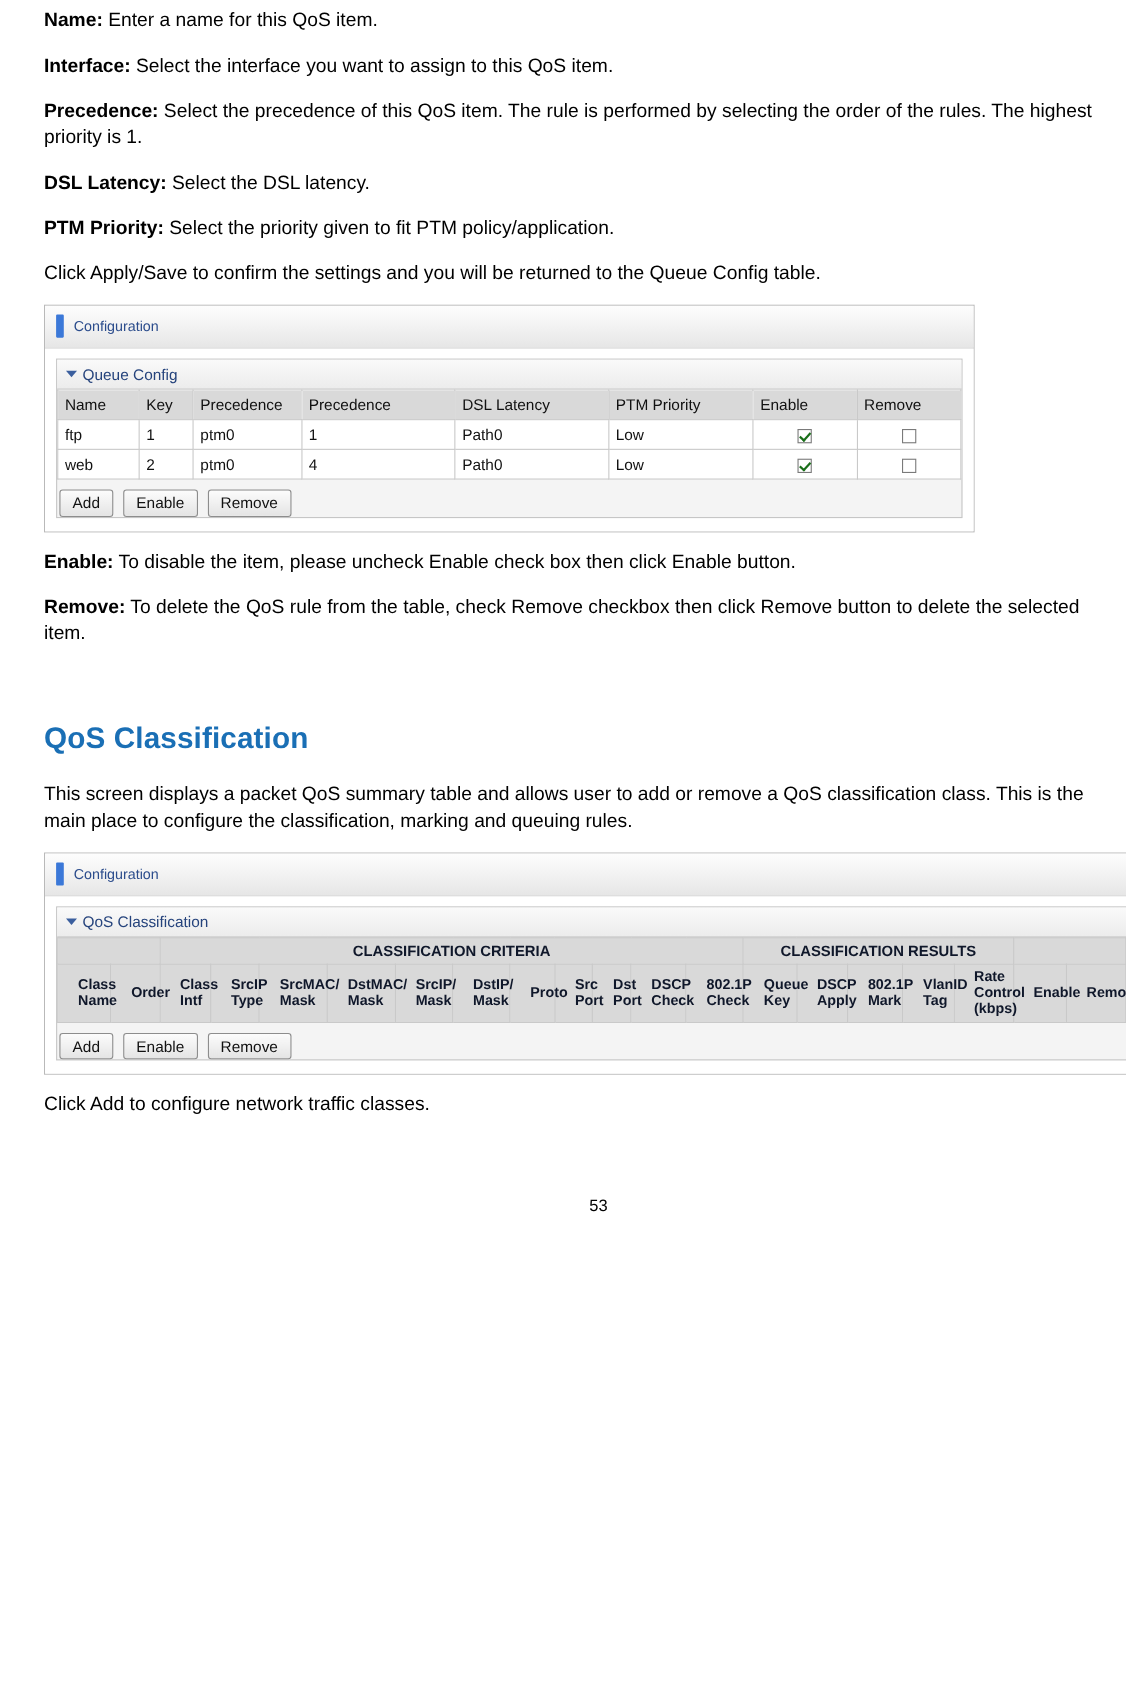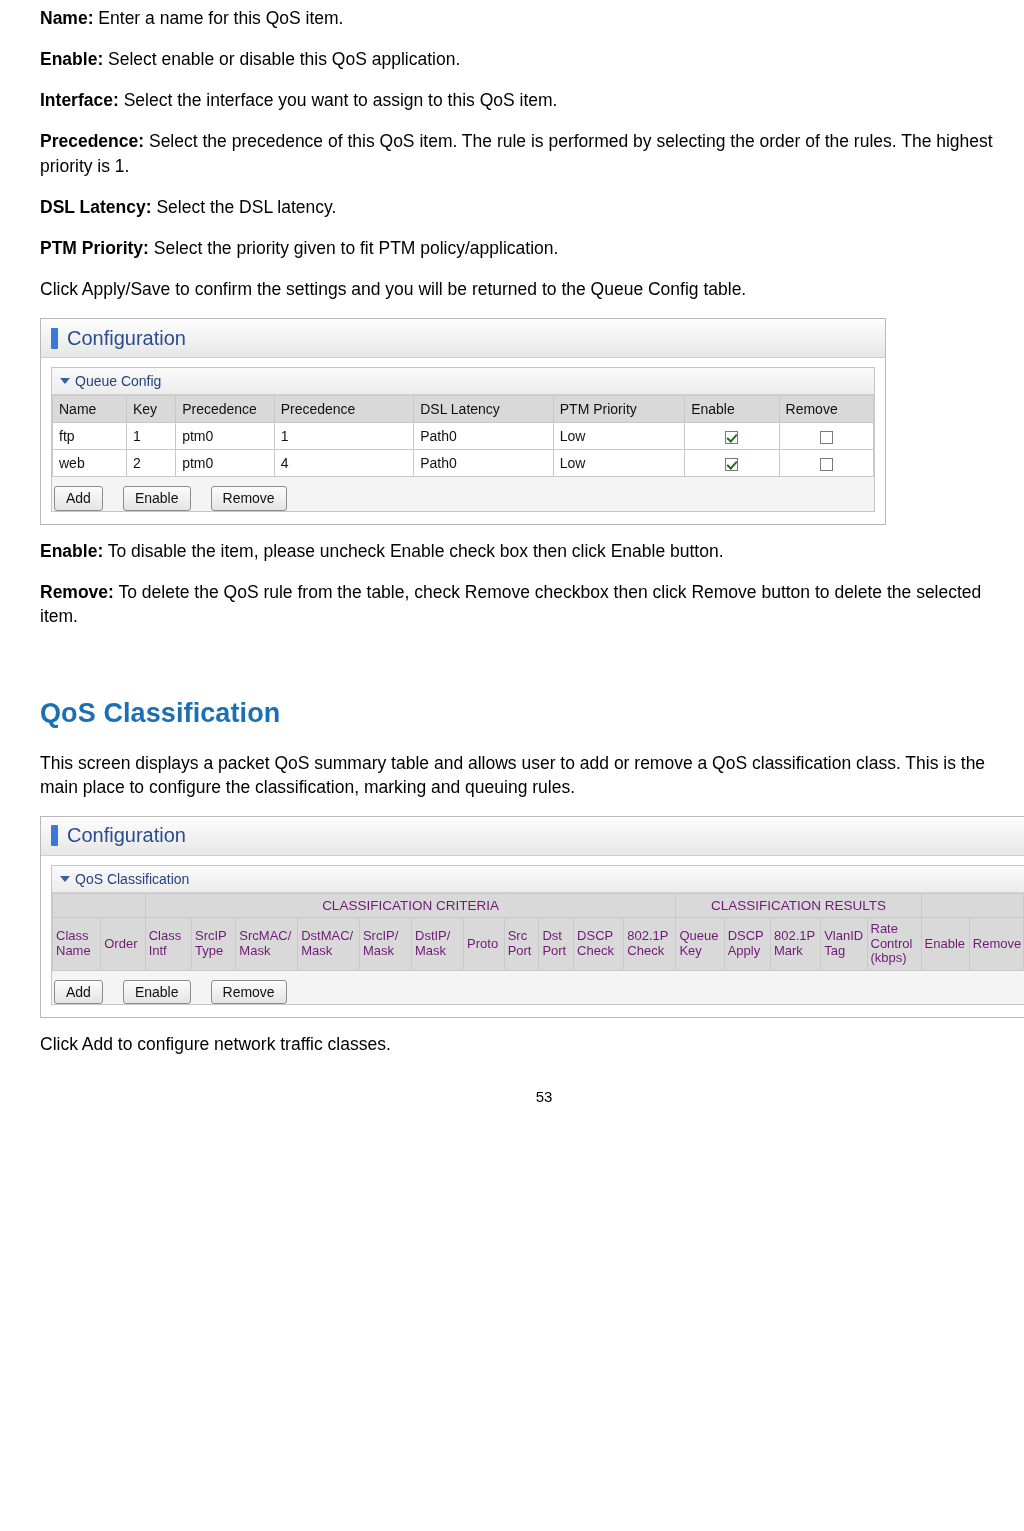--- a/index.html
+++ b/index.html
@@ -52,21 +52,21 @@
     padding-left: 10px;
   }
   .shot-header .blue-bar {
     width: 7px;
     height: 21px;
     background: #3b78d8;
     margin-right: 9px;
     border-radius: 1px;
   }
   .shot-header .htitle {
-    font-size: 20px;
+    font-size: 13px;
     color: #2b4c8c;
     font-weight: normal;
   }
   .shot-body {
     padding: 9px 10px 12px 10px;
     background: #ffffff;
   }
   .panel {
     border: 1px solid #c6c6c6;
     background: #f4f4f4;
@@ -126,21 +126,21 @@
     left: 3px; top: 0px;
     width: 4px; height: 8px;
     border: solid #1a6f1a;
     border-width: 0 2px 2px 0;
     transform: rotate(42deg);
   }
 
   .btnrow {
     margin-top: 9px;
     display: flex;
-    gap: 20px;
+    gap: 9px;
     padding-left: 2px;
   }
   .btn {
     font-family: "Liberation Sans", sans-serif;
     font-size: 14px;
     padding: 3px 11px;
     border: 1px solid #8d8d8d;
     border-radius: 3px;
     background: linear-gradient(to bottom, #fcfcfc, #e4e4e4);
     color: #111;
@@ -151,23 +151,23 @@
   
   table.cls {
     border-collapse: collapse;
     width: 100%;
     font-size: 13px;
     table-layout: fixed;
   }
   table.cls th, table.cls td {
     border: 1px solid #c9c9c9;
     background: #d9d9d9;
-    padding: 4px 3px;
-    font-weight: normal;
-    color: #701a75;
+    padding: 4px 18px;
+    font-weight: bold;
+    color: #0f172a;
     text-align: left;
     vertical-align: middle;
     line-height: 1.12;
   }
   table.cls th.grp {
     text-align: center;
     font-size: 13.5px;
   }
   table.cls th.blank { background: #d9d9d9; }
 
@@ -190,21 +190,20 @@
     color: #000;
   }
 </style>
 </head>
 <body>
 
 <div class="page">
 
   <p class="para"><b>Name:</b><span> Enter a name for this QoS item.</span></p>
 
-  <p class="para"><b>Enable:</b><span> Select enable or disable this QoS application.</span></p>
 
   <p class="para"><b>Interface:</b><span> Select the interface you want to assign to this QoS item.</span></p>
 
   <p class="para"><b>Precedence:</b><span> Select the precedence of this QoS item. The rule is performed by selecting the order of the rules. The highest priority is 1.</span></p>
 
   <p class="para"><b>DSL Latency:</b><span> Select the DSL latency.</span></p>
 
   <p class="para"><b>PTM Priority:</b><span> Select the priority given to fit PTM policy/application.</span></p>
 
   <p class="para"><span>Click Apply/Save to confirm the settings and you will be returned to the Queue Config table.</span></p>

